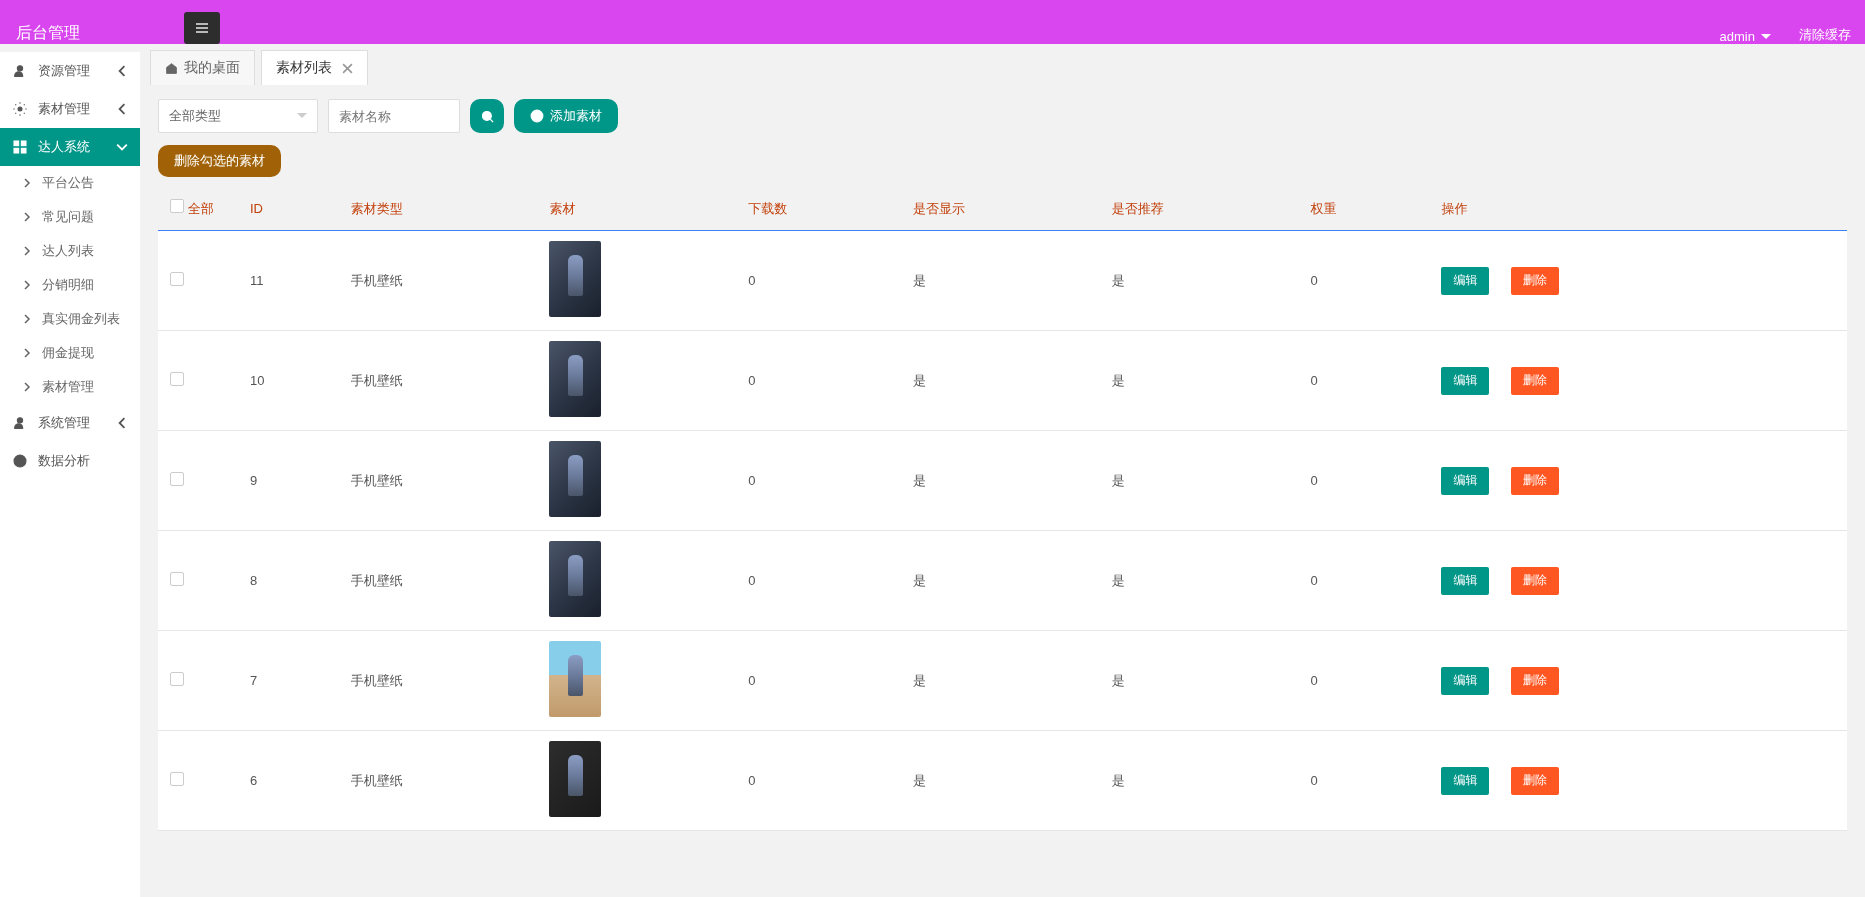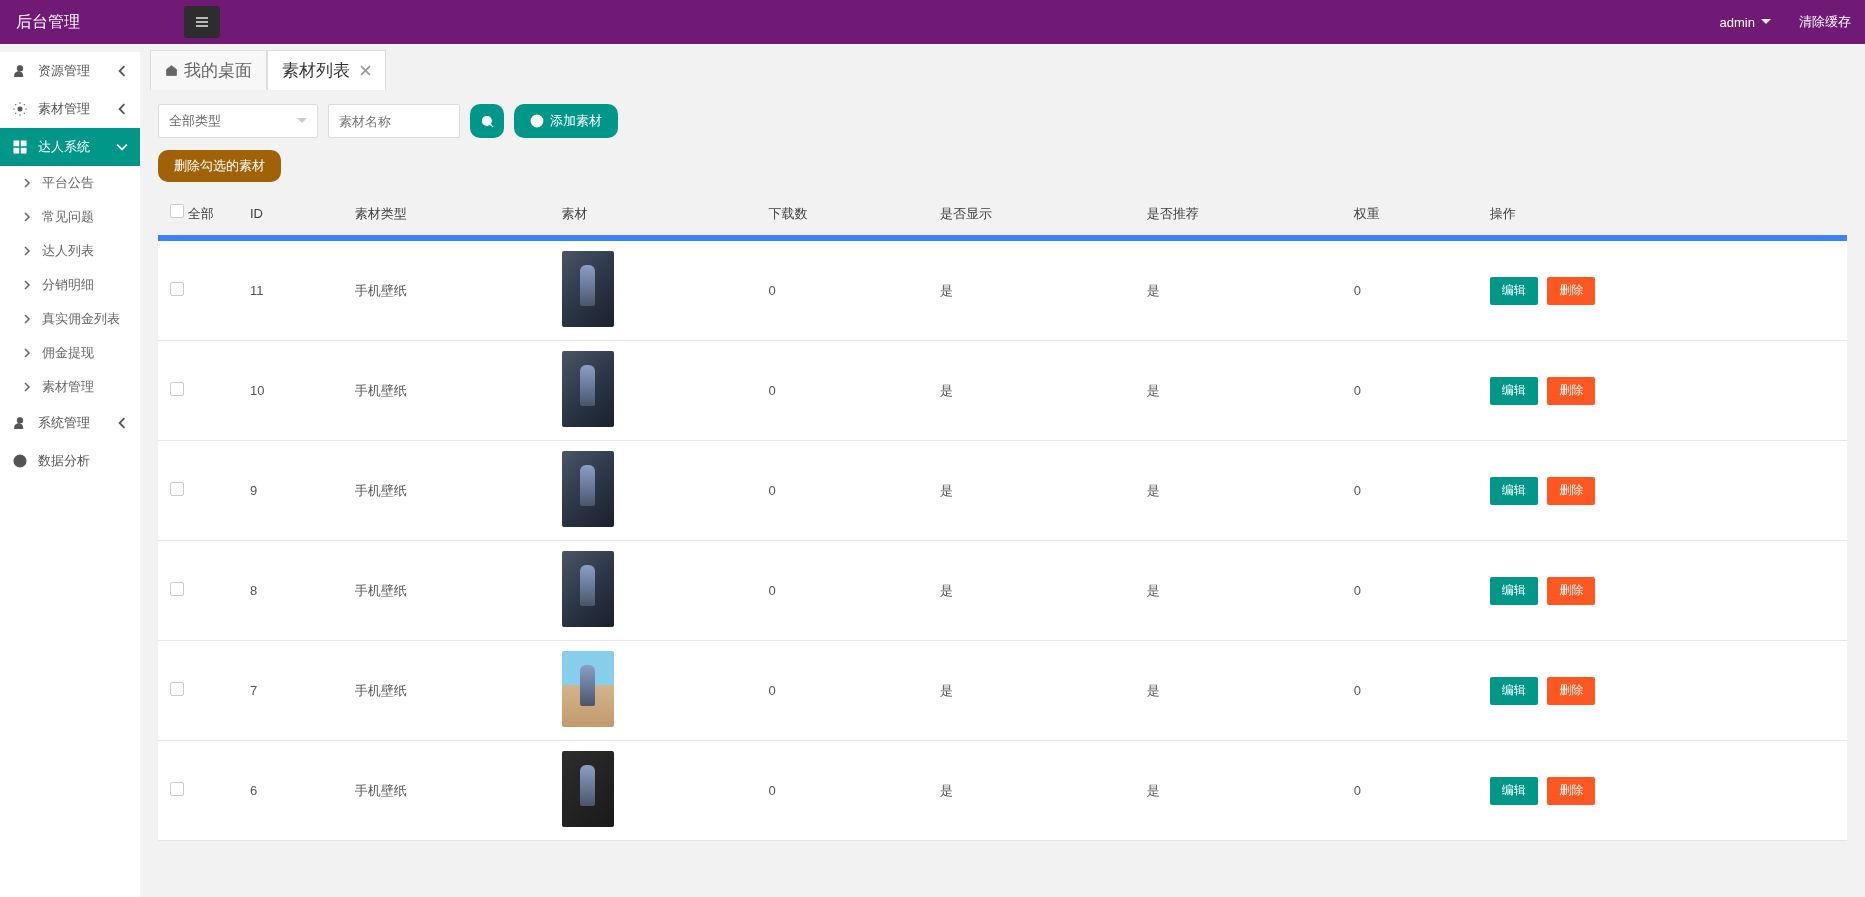--- a/index.html
+++ b/index.html
@@ -1,19 +1,19 @@
 <!DOCTYPE html>
 <html><head>
 <meta charset="utf-8">
 <style>
 * { margin: 0; padding: 0; box-sizing: border-box; }
 body { font-family: "Microsoft YaHei", Arial, sans-serif; font-size: 13px; color: #333; background: #f2f2f2; }
 
 
-.header { height: 44px; background: #701a75; display: flex; align-items: center; color: #fff; position: fixed; top: 0; left: 0; right: 0; z-index: 100; }
+.header { height: 44px; background: #d946ef; display: flex; align-items: flex-end; color: #fff; position: fixed; top: 0; left: 0; right: 0; z-index: 100; }
 .header .logo { width: 180px; padding-left: 16px; font-size: 16px; }
 .header .menu-toggle { width: 36px; height: 32px; background: #2d2d2d; display: flex; align-items: center; justify-content: center; border-radius: 3px; margin-left: 4px; cursor: pointer; }
 .header .menu-toggle svg { width: 16px; height: 16px; stroke: #fff; }
 .header .spacer { flex: 1; }
 .header .user { display: flex; align-items: center; padding: 0 14px; cursor: pointer; font-size: 13px; }
 .header .user svg { margin-left: 6px; width: 10px; height: 10px; }
 .header .cache { padding: 0 14px; cursor: pointer; font-size: 13px; }
 
 
 .sidebar { position: fixed; top: 52px; left: 0; width: 140px; bottom: 0; background: #fff; overflow-y: auto; }
@@ -23,21 +23,21 @@
 .side-item .label { flex: 1; font-size: 13px; }
 .side-item .arrow { width: 12px; height: 12px; }
 .side-sub { display: flex; align-items: center; height: 34px; padding-left: 22px; cursor: pointer; color: #666; font-size: 13px; }
 .side-sub .sub-arrow { width: 10px; height: 10px; margin-right: 10px; }
 
 
 .main { margin-left: 140px; margin-top: 44px; }
 
 
 .tabs { background: #f2f2f2; padding: 6px 10px 0; display: flex; align-items: center; }
-.tab { display: flex; align-items: center; padding: 8px 14px; border: 1px solid #ddd; border-bottom: none; background: #f7f7f7; margin-right: 0; cursor: pointer; font-size: 17px; color: #666; }
+.tab { display: flex; align-items: center; padding: 8px 14px; border: 1px solid #ddd; border-bottom: none; background: #f7f7f7; margin-right: 6px; cursor: pointer; font-size: 14px; color: #666; }
 .tab.active { background: #fff; color: #333; }
 .tab .home-ico { width: 13px; height: 13px; margin-right: 6px; }
 .tab .close { margin-left: 10px; width: 11px; height: 11px; cursor: pointer; color: #999; }
 
 
 .crumb-bar { background: #fff; padding: 14px 18px; display: flex; align-items: center; border-bottom: 1px solid #eee; }
 .crumb-bar .crumb { color: #999; font-size: 13px; }
 .crumb-bar .crumb .sep { margin: 0 8px; }
 .crumb-bar .refresh { margin-left: auto; width: 32px; height: 32px; background: #009688; display: flex; align-items: center; justify-content: center; border-radius: 2px; cursor: pointer; }
 .crumb-bar .refresh svg { width: 15px; height: 15px; stroke: #fff; fill: none; }
@@ -53,28 +53,28 @@
 .input-wrap input { width: 100%; height: 100%; border: 1px solid #ddd; padding: 12px 10px; outline: none; color: #666; border-radius: 2px; font-size: 13px; }
 .btn { height: 34px; border: none; border-radius: 10px; cursor: pointer; font-size: 13px; color: #fff; display: inline-flex; align-items: center; justify-content: center; padding: 0 16px; }
 .btn-teal { background: #009688; }
 .btn-orange { background: #a16207; }
 .btn-icon { width: 34px; padding: 0; }
 .btn .plus-ico { margin-right: 6px; }
 
 
 .table-wrap { background: #fff; }
 .table { width: 100%; border-collapse: collapse; }
-.table th { background: #f2f2f2; text-align: left; padding: 12px; font-weight: normal; color: #404040; border-bottom: 6px solid #3b82f6; font-size: 13px; }
+.table th { background: #f2f2f2; text-align: left; padding: 12px; font-weight: normal; color: #c2410c; border-bottom: 1px solid #3b82f6; font-size: 13px; }
 .table td { padding: 10px 12px; border-bottom: 1px solid #e6e6e6; color: #555; font-size: 13px; vertical-align: middle; }
 .checkbox { width: 14px; height: 14px; border: 1px solid #ccc; background: #fff; display: inline-block; border-radius: 2px; cursor: pointer; }
 .thumb { width: 52px; height: 76px; background: linear-gradient(135deg, #4a5568 0%, #2d3748 50%, #1a202c 100%); display: inline-block; border-radius: 2px; position: relative; overflow: hidden; }
 .thumb::after { content: ""; position: absolute; top: 18%; left: 35%; width: 30%; height: 55%; background: linear-gradient(180deg, #8b9dc3 0%, #6b7b9c 50%, #4a5568 100%); border-radius: 6px 6px 2px 2px; }
 .thumb.desert { background: linear-gradient(180deg, #87ceeb 0%, #87ceeb 45%, #d2b48c 45%, #c19a6b 100%); }
 .thumb.dark { background: linear-gradient(135deg, #2d2d2d 0%, #1a1a1a 100%); }
-.btn-sm { height: 28px; padding: 0 12px; border: none; border-radius: 2px; color: #fff; cursor: pointer; font-size: 12px; margin-right: 6px; }
+.btn-sm { height: 28px; padding: 0 12px; border: none; border-radius: 2px; color: #fff; cursor: pointer; font-size: 12px; margin-right: 18px; }
 
 svg { fill: currentColor; }
 </style>
 </head>
 <body>
 
 <div class="header">
   <div class="logo">后台管理</div>
   <div class="menu-toggle">
     <svg viewBox="0 0 24 24" stroke-width="2" fill="none">

